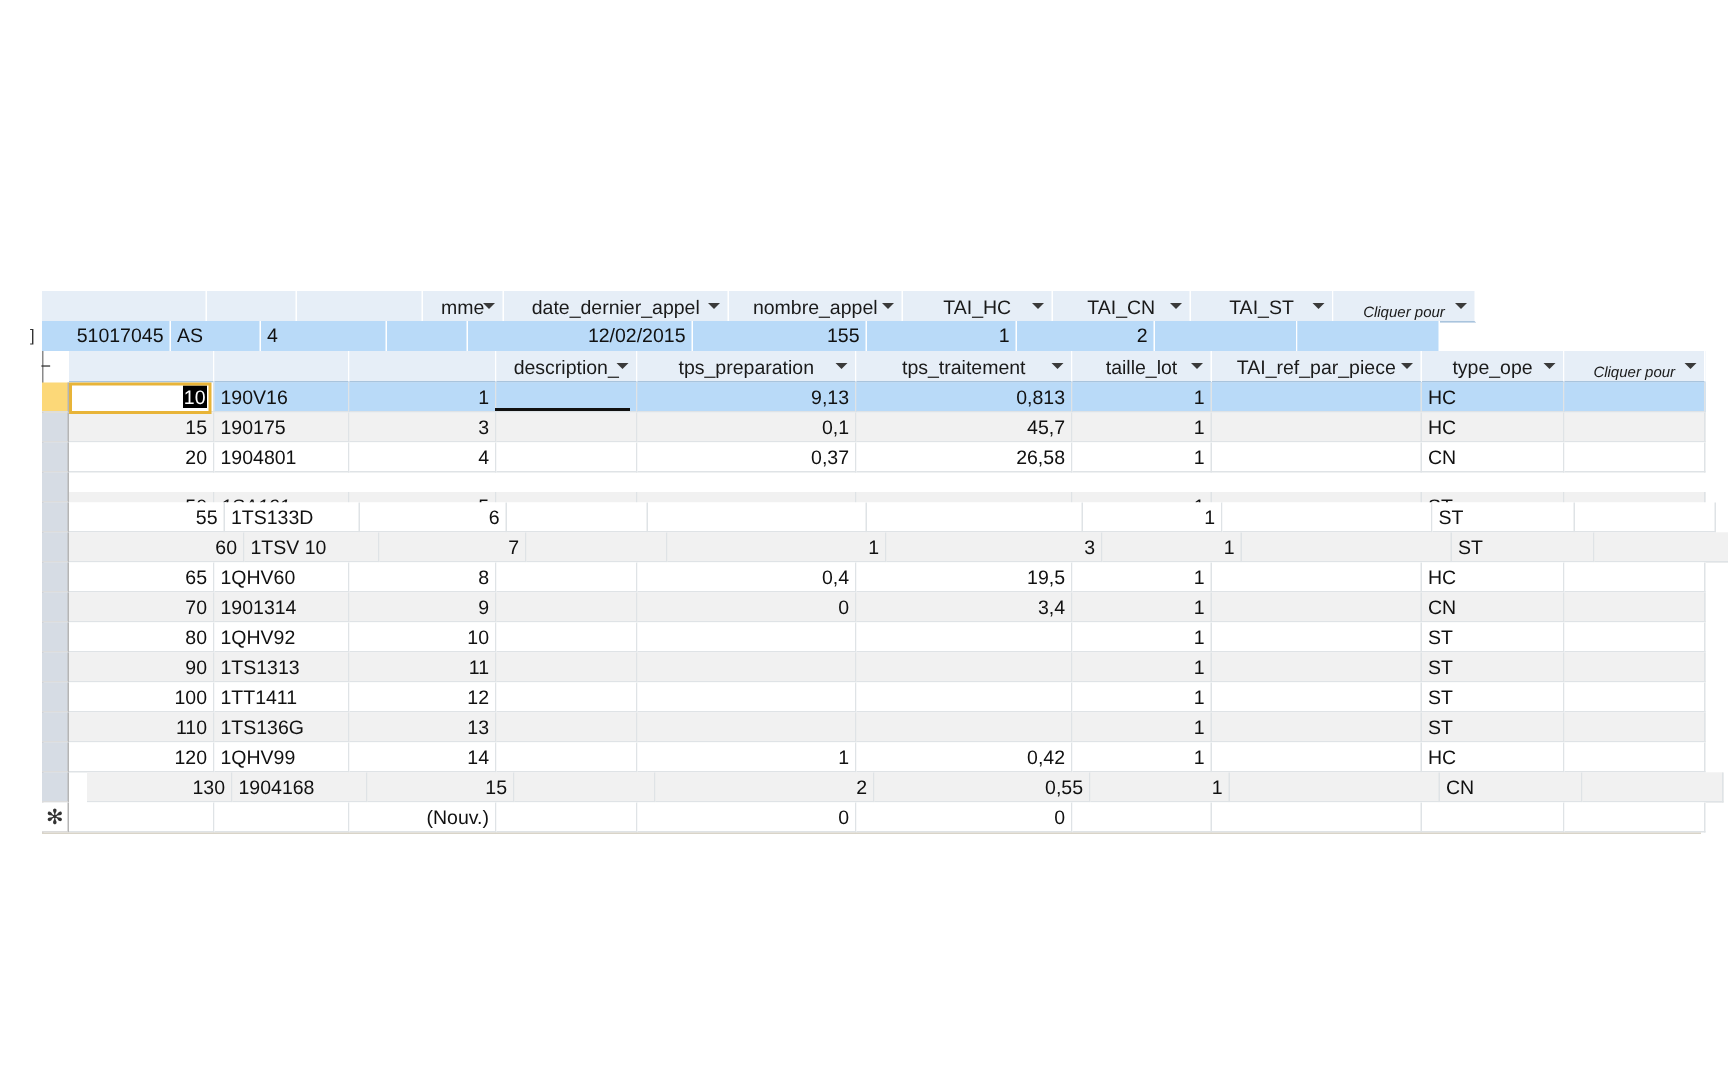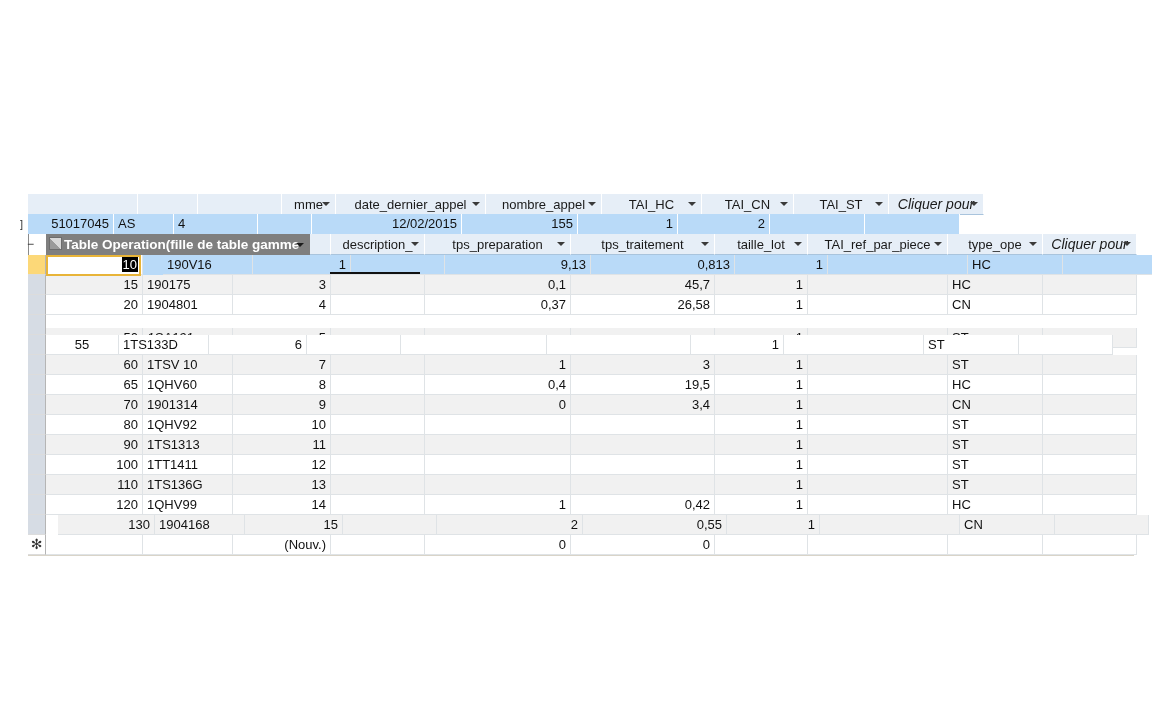--- a/index.html
+++ b/index.html
@@ -48,21 +48,21 @@
   .ds-hcell .caret {
     position: absolute;
     right: 5px;
     top: 50%;
     margin-top: -2px;
     width: 0; height: 0;
     border-left: 4px solid transparent;
     border-right: 4px solid transparent;
     border-top: 4px solid #3a3a3a;
   }
-  .ds-hcell.italic { font-style: italic; font-size: 14px; }
+  .ds-hcell.italic { font-style: italic; font-size: 10px; align-items: flex-end; }
 
   .ds-row {
     position: absolute;
     display: flex;
     height: 20px;
     box-sizing: border-box;
     font-size: 13px;
     color: #111;
   }
   .ds-cell {
@@ -320,21 +320,21 @@
       </div>
       <div class="ds-hcell italic" style="width: 94px;">
         <span>Cliquer pour</span>
         <span class="caret"></span>
       </div>
     </div>
 
   <div id="op-rows">
       <div class="ds-row sel" style="left: 46px; top: 255px;">
         <div class="ds-cell num sel" style="width: 97px; background: rgb(255, 255, 255);"><span class="inv">10</span></div>
-        <div class="ds-cell txt sel" style="width: 90px; margin-left: 20px;">190V16</div>
+        <div class="ds-cell txt sel" style="width: 90px;">190V16</div>
         <div class="ds-cell num sel" style="width: 98px;">1</div>
         <div class="ds-cell txt sel" style="width: 94px;"></div>
         <div class="ds-cell num sel" style="width: 146px;">9,13</div>
         <div class="ds-cell num sel" style="width: 144px;">0,813</div>
         <div class="ds-cell num sel" style="width: 93px;">1</div>
         <div class="ds-cell num sel" style="width: 140px;"></div>
         <div class="ds-cell txt sel" style="width: 95px;">HC</div>
         <div class="ds-cell txt sel" style="width: 94px;"></div>
       </div>
       <div class="ds-row alt" style="left: 46px; top: 275px;">
@@ -367,33 +367,33 @@
         <div class="ds-cell num alt" style="width: 98px;">5</div>
         <div class="ds-cell txt alt" style="width: 94px;"></div>
         <div class="ds-cell num alt" style="width: 146px;"></div>
         <div class="ds-cell num alt" style="width: 144px;"></div>
         <div class="ds-cell num alt" style="width: 93px;">1</div>
         <div class="ds-cell num alt" style="width: 140px;"></div>
         <div class="ds-cell txt alt" style="width: 95px;">ST</div>
         <div class="ds-cell txt alt" style="width: 94px;"></div>
       </div>
       <div class="ds-row plain" style="left: 46px; top: 335px;">
-        <div class="ds-cell num plain" style="width: 73px; text-align: center;">55</div>
+        <div class="ds-cell num plain" style="width: 104px;">55</div>
         <div class="ds-cell txt plain" style="width: 90px;">1TS133D</div>
         <div class="ds-cell num plain" style="width: 98px;">6</div>
         <div class="ds-cell txt plain" style="width: 94px;"></div>
         <div class="ds-cell num plain" style="width: 146px;"></div>
         <div class="ds-cell num plain" style="width: 144px;"></div>
         <div class="ds-cell num plain" style="width: 93px;">1</div>
         <div class="ds-cell num plain" style="width: 140px;"></div>
         <div class="ds-cell txt plain" style="width: 95px;">ST</div>
         <div class="ds-cell txt plain" style="width: 94px;"></div>
       </div>
       <div class="ds-row alt" style="left: 46px; top: 355px;">
-        <div class="ds-cell num alt" style="width: 97px;">60</div>
+        <div class="ds-cell num alt" style="width: 117px;">60</div>
         <div class="ds-cell txt alt" style="width: 90px;">1TSV 10</div>
         <div class="ds-cell num alt" style="width: 98px;">7</div>
         <div class="ds-cell txt alt" style="width: 94px;"></div>
         <div class="ds-cell num alt" style="width: 146px;">1</div>
         <div class="ds-cell num alt" style="width: 144px;">3</div>
         <div class="ds-cell num alt" style="width: 93px;">1</div>
         <div class="ds-cell num alt" style="width: 140px;"></div>
         <div class="ds-cell txt alt" style="width: 95px;">ST</div>
         <div class="ds-cell txt alt" style="width: 94px;"></div>
       </div>
@@ -517,23 +517,18 @@
       <div class="op-gutter" style="top: 395px;"></div>
       <div class="op-gutter" style="top: 415px;"></div>
       <div class="op-gutter" style="top: 435px;"></div>
       <div class="op-gutter" style="top: 455px;"></div>
       <div class="op-gutter" style="top: 475px;"></div>
       <div class="op-gutter" style="top: 495px;"></div>
       <div class="op-gutter" style="top: 515px;"></div>
       <div class="op-gutter newrec" style="top: 535px;">✻</div>
     </div>
 
-  <div class="grey-label" id="label-operation">
-    <span class="corner-tri"></span>
-    <span>Table Operation(fille de table gamme</span>
-    <span class="caret-grey"></span>
-  </div>
 
   <div id="focus-cell"></div>
   <div id="desc-underline"></div>
   <div id="grid-bottom"></div>
 
 </div>
 
 </body></html>

